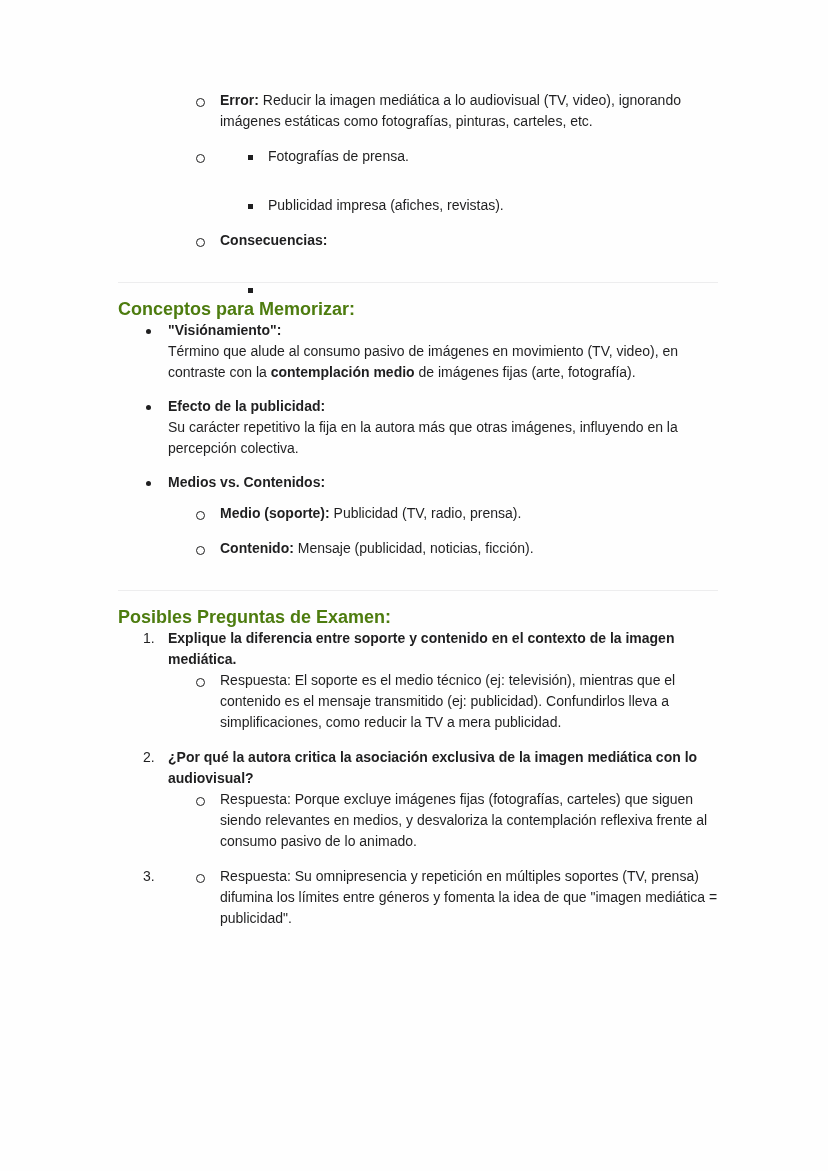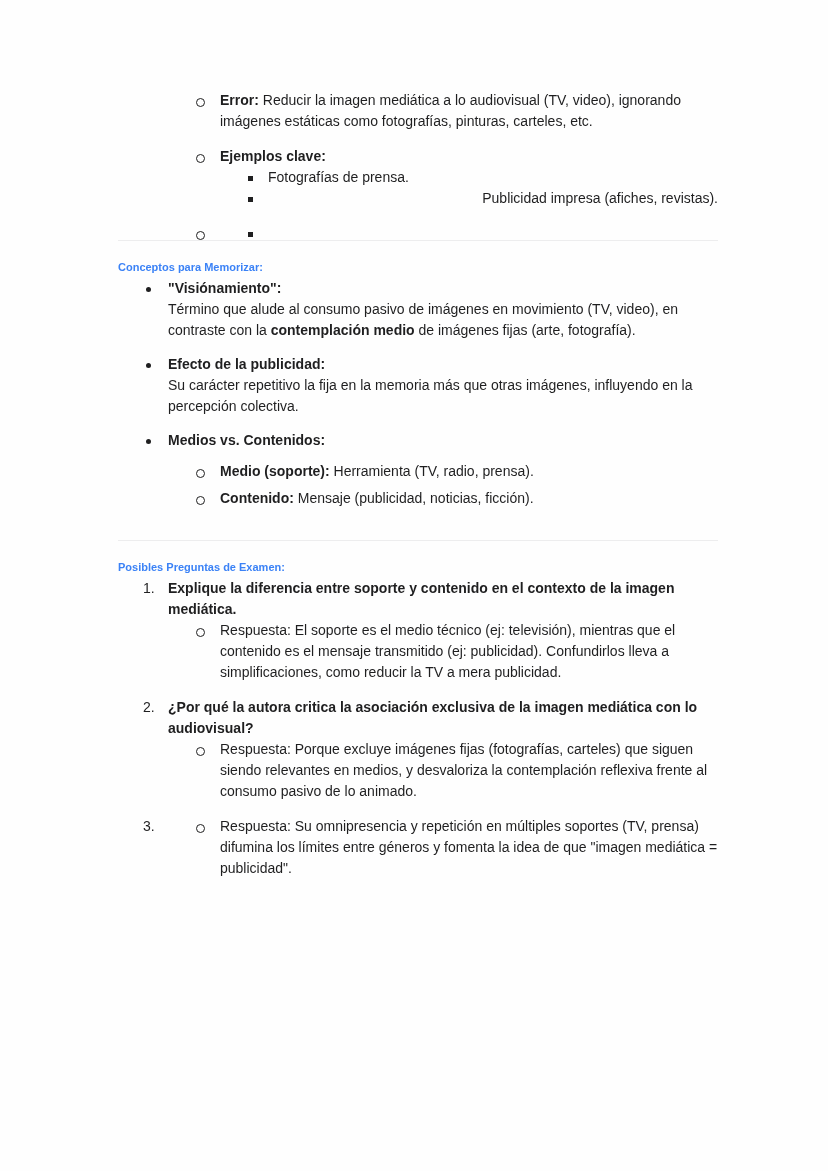--- a/index.html
+++ b/index.html
@@ -35,24 +35,24 @@
   
   .txt {
     font-size: 14px;
     line-height: 21px;
     color: #1f1f20;
   }
   .bold { font-weight: bold; }
 
   
   .section-heading {
-    font-size: 11px;
+    font-size: 18px;
     line-height: 21px;
     font-weight: bold;
-    color: #3b82f6;
+    color: #4d7c0f;
     margin: 0;
   }
 
   
   .divider {
     border: 0;
     border-top: 1px solid #ededee;
     margin: 0;
     width: 600px;
     height: 0;
@@ -137,58 +137,58 @@
   
   .lvl-bullet .lvl-circle { margin-top: 10px; }
 
   
   .lvl-num > li.item { padding-left: 50px; }
   .lvl-num > li.item > .marker {
     left: 25px;
     line-height: 21px;
     font-size: 14px;
   }
-  .gap-10 { margin-top: 6px; }
+  .gap-10 { margin-top: 14px; }
   .gap-11 { margin-top: 11px; }
-  .gap-12 { margin-top: 0; text-align: right; }
+  .gap-12 { margin-top: 28px; }
   .gap-13 { margin-top: 13px; }
   .gap-14 { margin-top: 14px; }
   .gap-16 { margin-top: 16px; }
   .gap-31 { margin-top: 31px; }
 </style>
 </head>
 <body>
 
 <div class="page">
   <div class="content">
 
     <ul class="lvl lvl-circle">
 
       <li class="item">
         <span class="marker"><span class="glyph-circle"></span></span>
         <span class="body txt"><span class="bold">Error:</span><span> Reducir la imagen mediática a lo audiovisual (TV, video), ignorando imágenes estáticas como fotografías, pinturas, carteles, etc.</span></span>
       </li>
 
       <li class="item gap-14">
         <span class="marker"><span class="glyph-circle"></span></span>
-        <span class="body txt"><span class="bold">Ejemplos clave:</span></span>
         <ul class="lvl lvl-square gap-10" style="margin-left:-102px">
           <li class="item">
             <span class="marker"><span class="glyph-square"></span></span>
             <span class="body txt">Fotografías de prensa.</span>
           </li>
           <li class="item gap-12">
             <span class="marker"><span class="glyph-square"></span></span>
             <span class="body txt">Publicidad impresa (afiches, revistas).</span>
           </li>
         </ul>
       </li>
 
       <li class="item gap-14">
         <span class="marker"><span class="glyph-circle"></span></span>
+        <span class="body txt"><span class="bold">Consecuencias:</span></span>
         <ul class="lvl lvl-square gap-10" style="margin-left:-102px">
           <li class="item gap-12">
             <span class="marker"><span class="glyph-square"></span></span>
           </li>
         </ul>
       </li>
     </ul>
 
     <hr class="divider gap-31">
 
@@ -196,30 +196,30 @@
 
     <ul class="lvl lvl-bullet gap-13">
 
       <li class="item">
         <span class="marker"><span class="glyph-dot"></span></span>
         <span class="body txt"><span class="bold">"Visiónamiento":</span><br><span>Término que alude al consumo pasivo de imágenes en movimiento (TV, video), en contraste con la </span><span class="bold">contemplación medio</span><span> de imágenes fijas (arte, fotografía).</span></span>
       </li>
 
       <li class="item gap-13">
         <span class="marker"><span class="glyph-dot"></span></span>
-        <span class="body txt"><span class="bold">Efecto de la publicidad:</span><br><span>Su carácter repetitivo la fija en la memoria más que otras imágenes, influyendo en la percepción colectiva.</span></span>
+        <span class="body txt"><span class="bold">Efecto de la publicidad:</span><br><span>Su carácter repetitivo la fija en la autora más que otras imágenes, influyendo en la percepción colectiva.</span></span>
       </li>
 
       <li class="item gap-13">
         <span class="marker"><span class="glyph-dot"></span></span>
         <span class="body txt"><span class="bold">Medios vs. Contenidos:</span></span>
         <ul class="lvl lvl-circle gap-11" style="margin-left:-50px">
           <li class="item">
             <span class="marker"><span class="glyph-circle"></span></span>
-            <span class="body txt"><span class="bold">Medio (soporte):</span><span> Herramienta (TV, radio, prensa).</span></span>
+            <span class="body txt"><span class="bold">Medio (soporte):</span><span> Publicidad (TV, radio, prensa).</span></span>
           </li>
           <li class="item gap-10">
             <span class="marker"><span class="glyph-circle"></span></span>
             <span class="body txt"><span class="bold">Contenido:</span><span> Mensaje (publicidad, noticias, ficción).</span></span>
           </li>
         </ul>
       </li>
     </ul>
 
     <hr class="divider gap-31">

